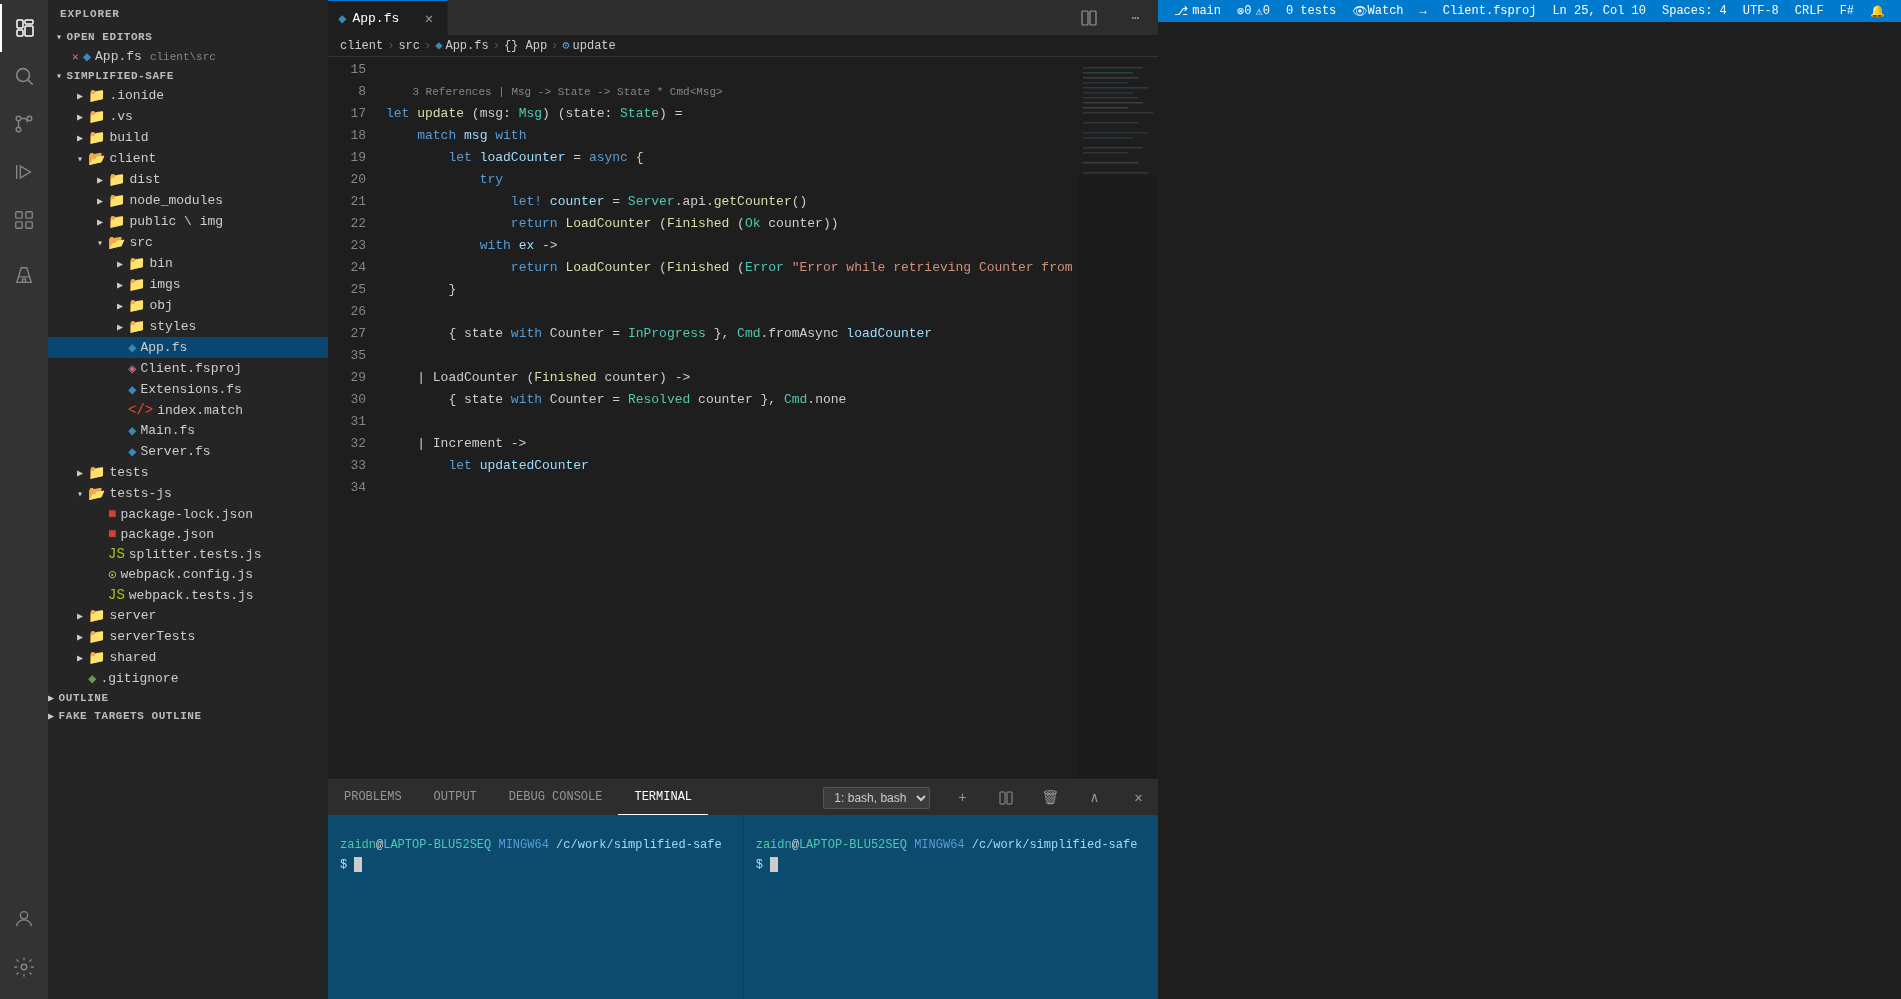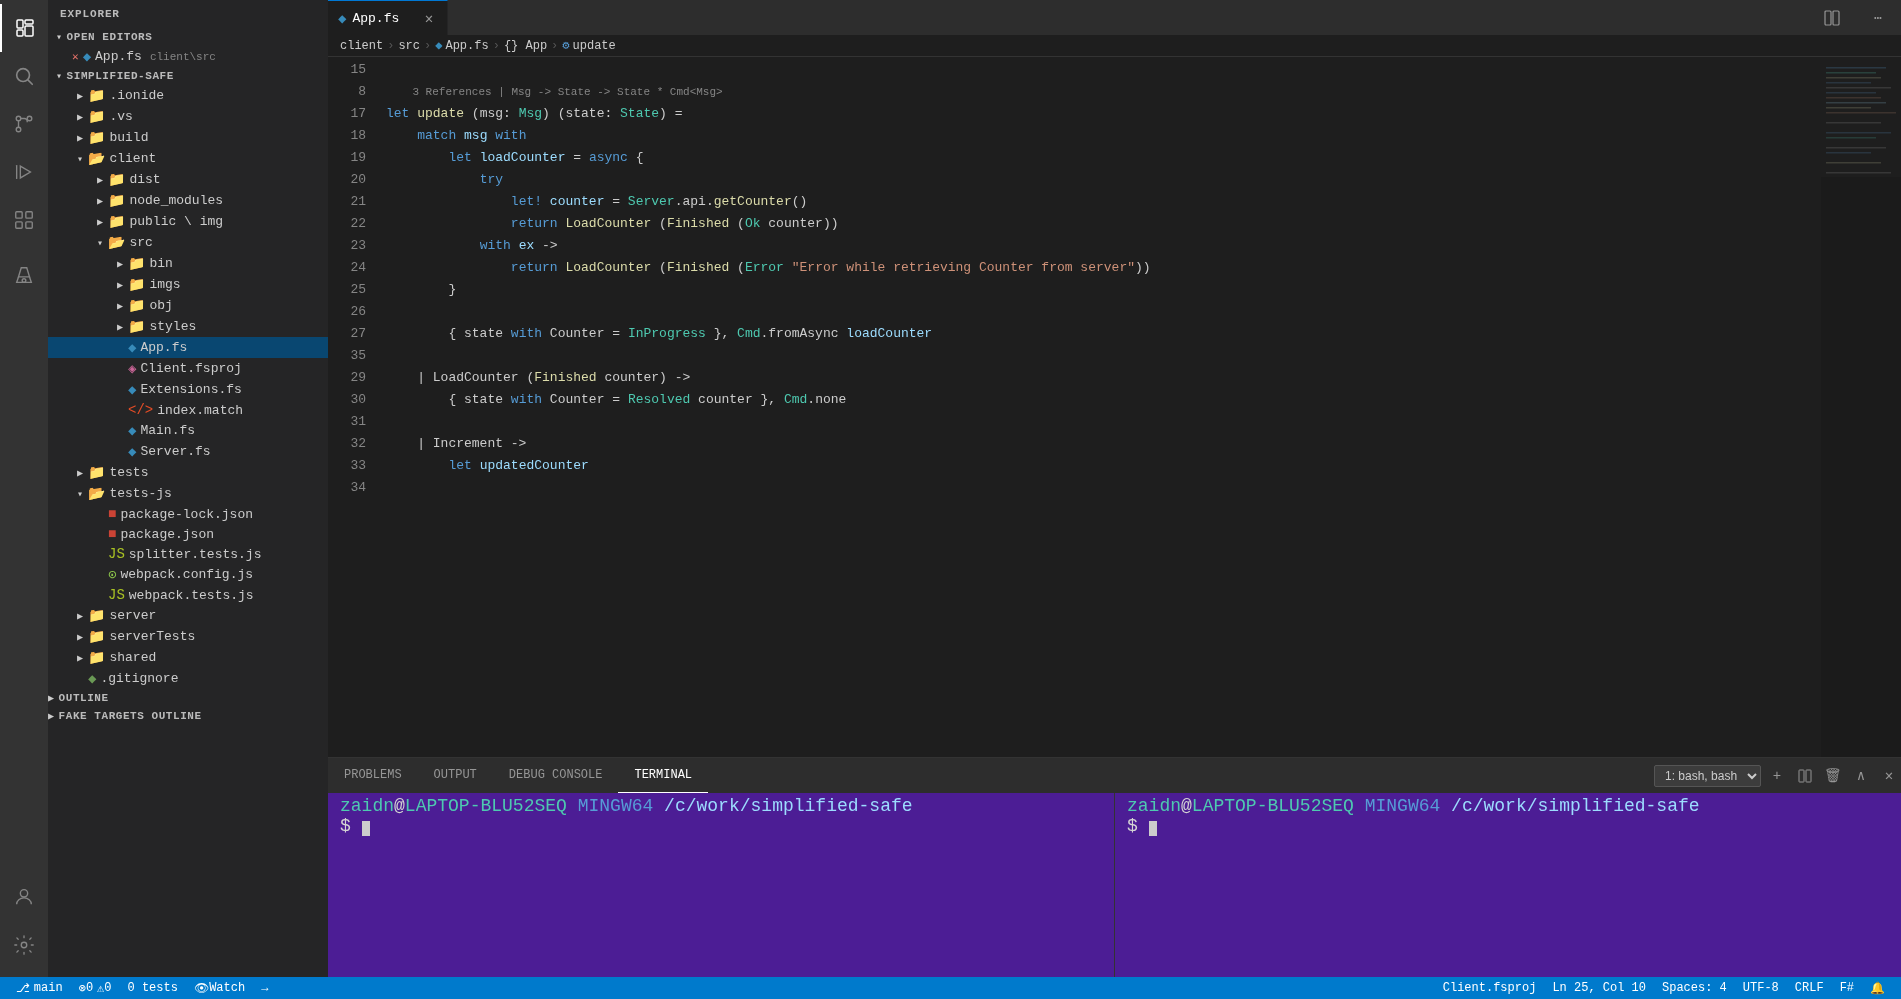--- a/index.html
+++ b/index.html
@@ -232,21 +232,21 @@
     .kw { color: #569cd6; }
     .fn { color: #dcdcaa; }
     .type { color: #4ec9b0; }
     .str { color: #ce9178; }
     .var { color: #9cdcfe; }
     .ref-hint { color: #858585; font-size: 11px; }
 
     
     .panel {
       height: 220px;
-      background: #4c1d95;
+      background: #0c4a6e;
       display: flex;
       flex-direction: column;
       border-top: 1px solid #333;
       flex-shrink: 0;
     }
     .panel-tabs {
       display: flex;
       align-items: center;
       background: #2d2d2d;
       height: 35px;
@@ -264,21 +264,22 @@
     }
     .panel-tab.active {
       color: #ffffff;
       border-bottom: 1px solid #ffffff;
       font-family: Liberation Mono, monospace;
     }
     .panel-tab-actions {
       margin-left: auto;
       display: flex;
       align-items: center;
-      gap: 4px;
+      padding-right: 8px;
+      gap: 20px;
     }
     .panel-tab-btn {
       width: 24px;
       height: 24px;
       display: flex;
       align-items: center;
       justify-content: center;
       color: #969696;
       cursor: pointer;
       border-radius: 3px;
@@ -295,23 +296,23 @@
       cursor: pointer;
     }
 
     .panel-content {
       flex: 1;
       display: flex;
       overflow: hidden;
     }
     .terminal-pane {
       flex: 1;
-      padding: 3px 12px;
+      padding: 20px 12px;
       overflow-y: auto;
-      font-size: 18px;
+      font-size: 12px;
       line-height: 20px;
     }
     .terminal-pane::-webkit-scrollbar { width: 8px; }
     .terminal-pane::-webkit-scrollbar-track { background: #1e1e1e; }
     .terminal-pane::-webkit-scrollbar-thumb { background: #424242; }
     .terminal-divider {
       width: 1px;
       background: #333;
       flex-shrink: 0;
     }
@@ -355,21 +356,21 @@
     .status-icon { margin-right: 4px; font-size: 12px; }
 
     
     .outline-section, .fake-targets-section {
       padding: 3px 0;
     }
   </style>
 </head>
 <body>
 
-<div style="display:flex; flex-direction:column; height:999px; width:1901px; overflow:hidden;">
+<div style="display:flex; flex-direction:row; height:999px; width:1901px; overflow:hidden;">
 
   <div style="display:flex; flex:1; overflow:hidden;">
 
     <div class="activity-bar">
       <div class="activity-icon active" title="Explorer">
         <svg width="24" height="24" viewBox="0 0 24 24" fill="none">
             <rect x="4" y="4" width="6" height="8" rx="1" stroke="currentColor" stroke-width="1.5"></rect>
             <rect x="4" y="14" width="6" height="6" rx="1" stroke="currentColor" stroke-width="1.5"></rect>
             <rect x="12" y="4" width="8" height="4" rx="1" stroke="currentColor" stroke-width="1.5"></rect>
             <rect x="12" y="10" width="8" height="10" rx="1" stroke="currentColor" stroke-width="1.5"></rect>

